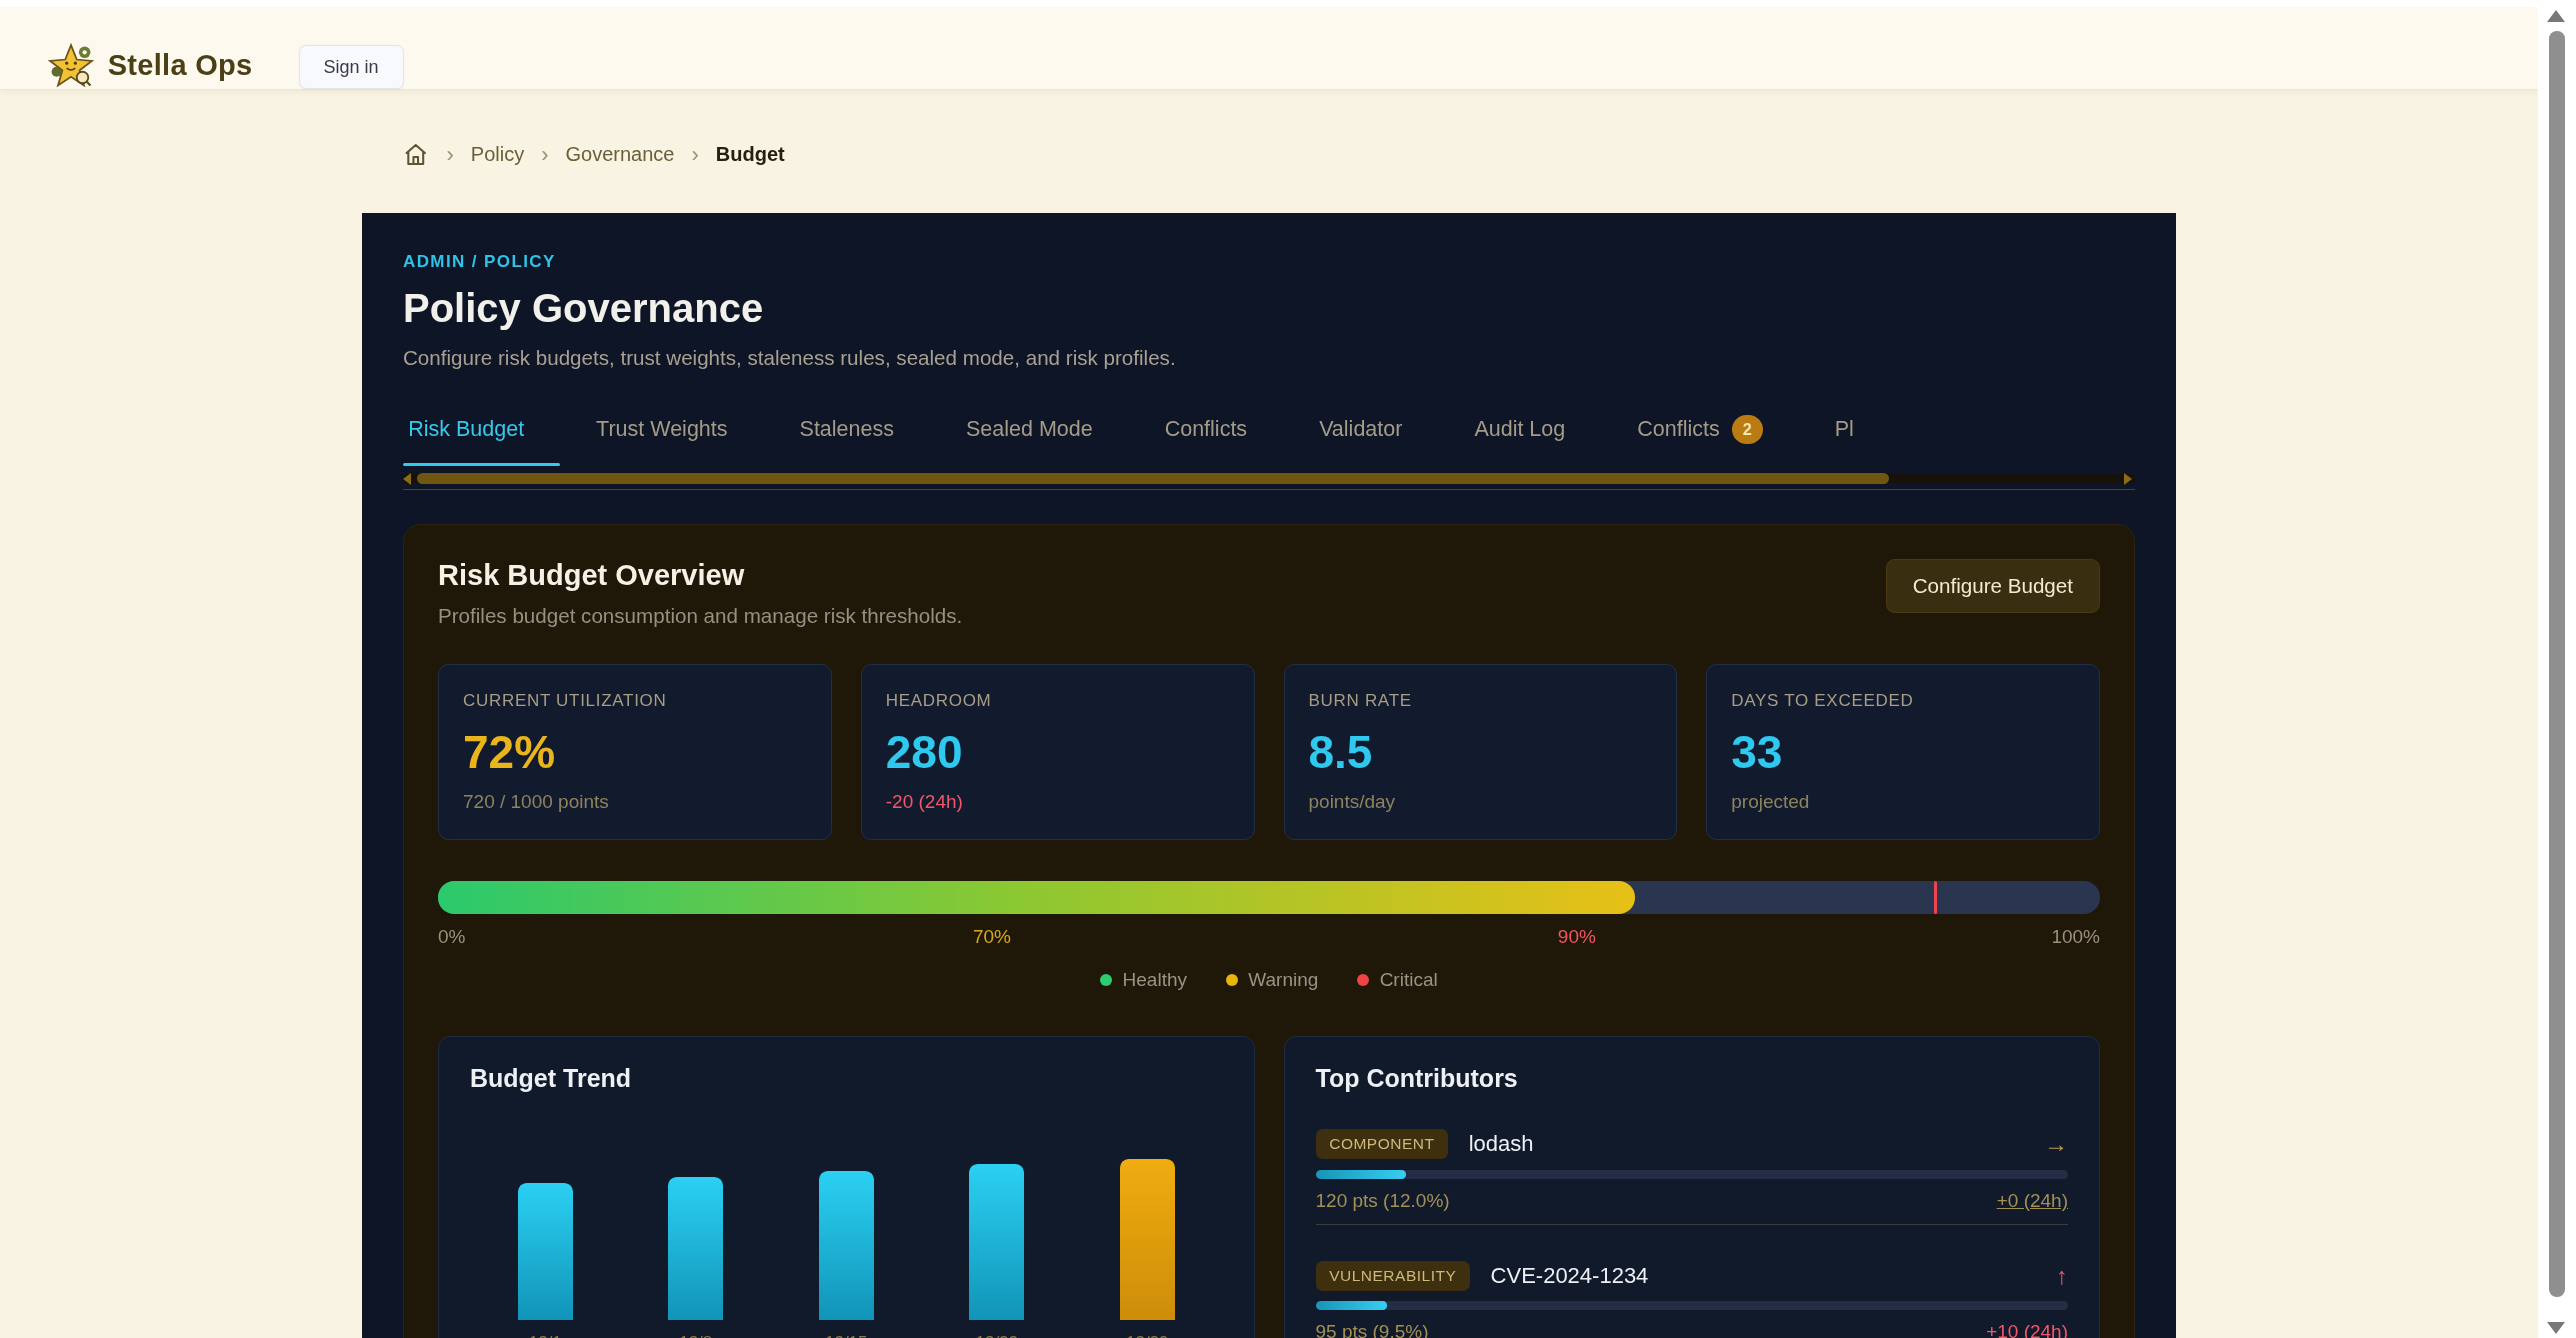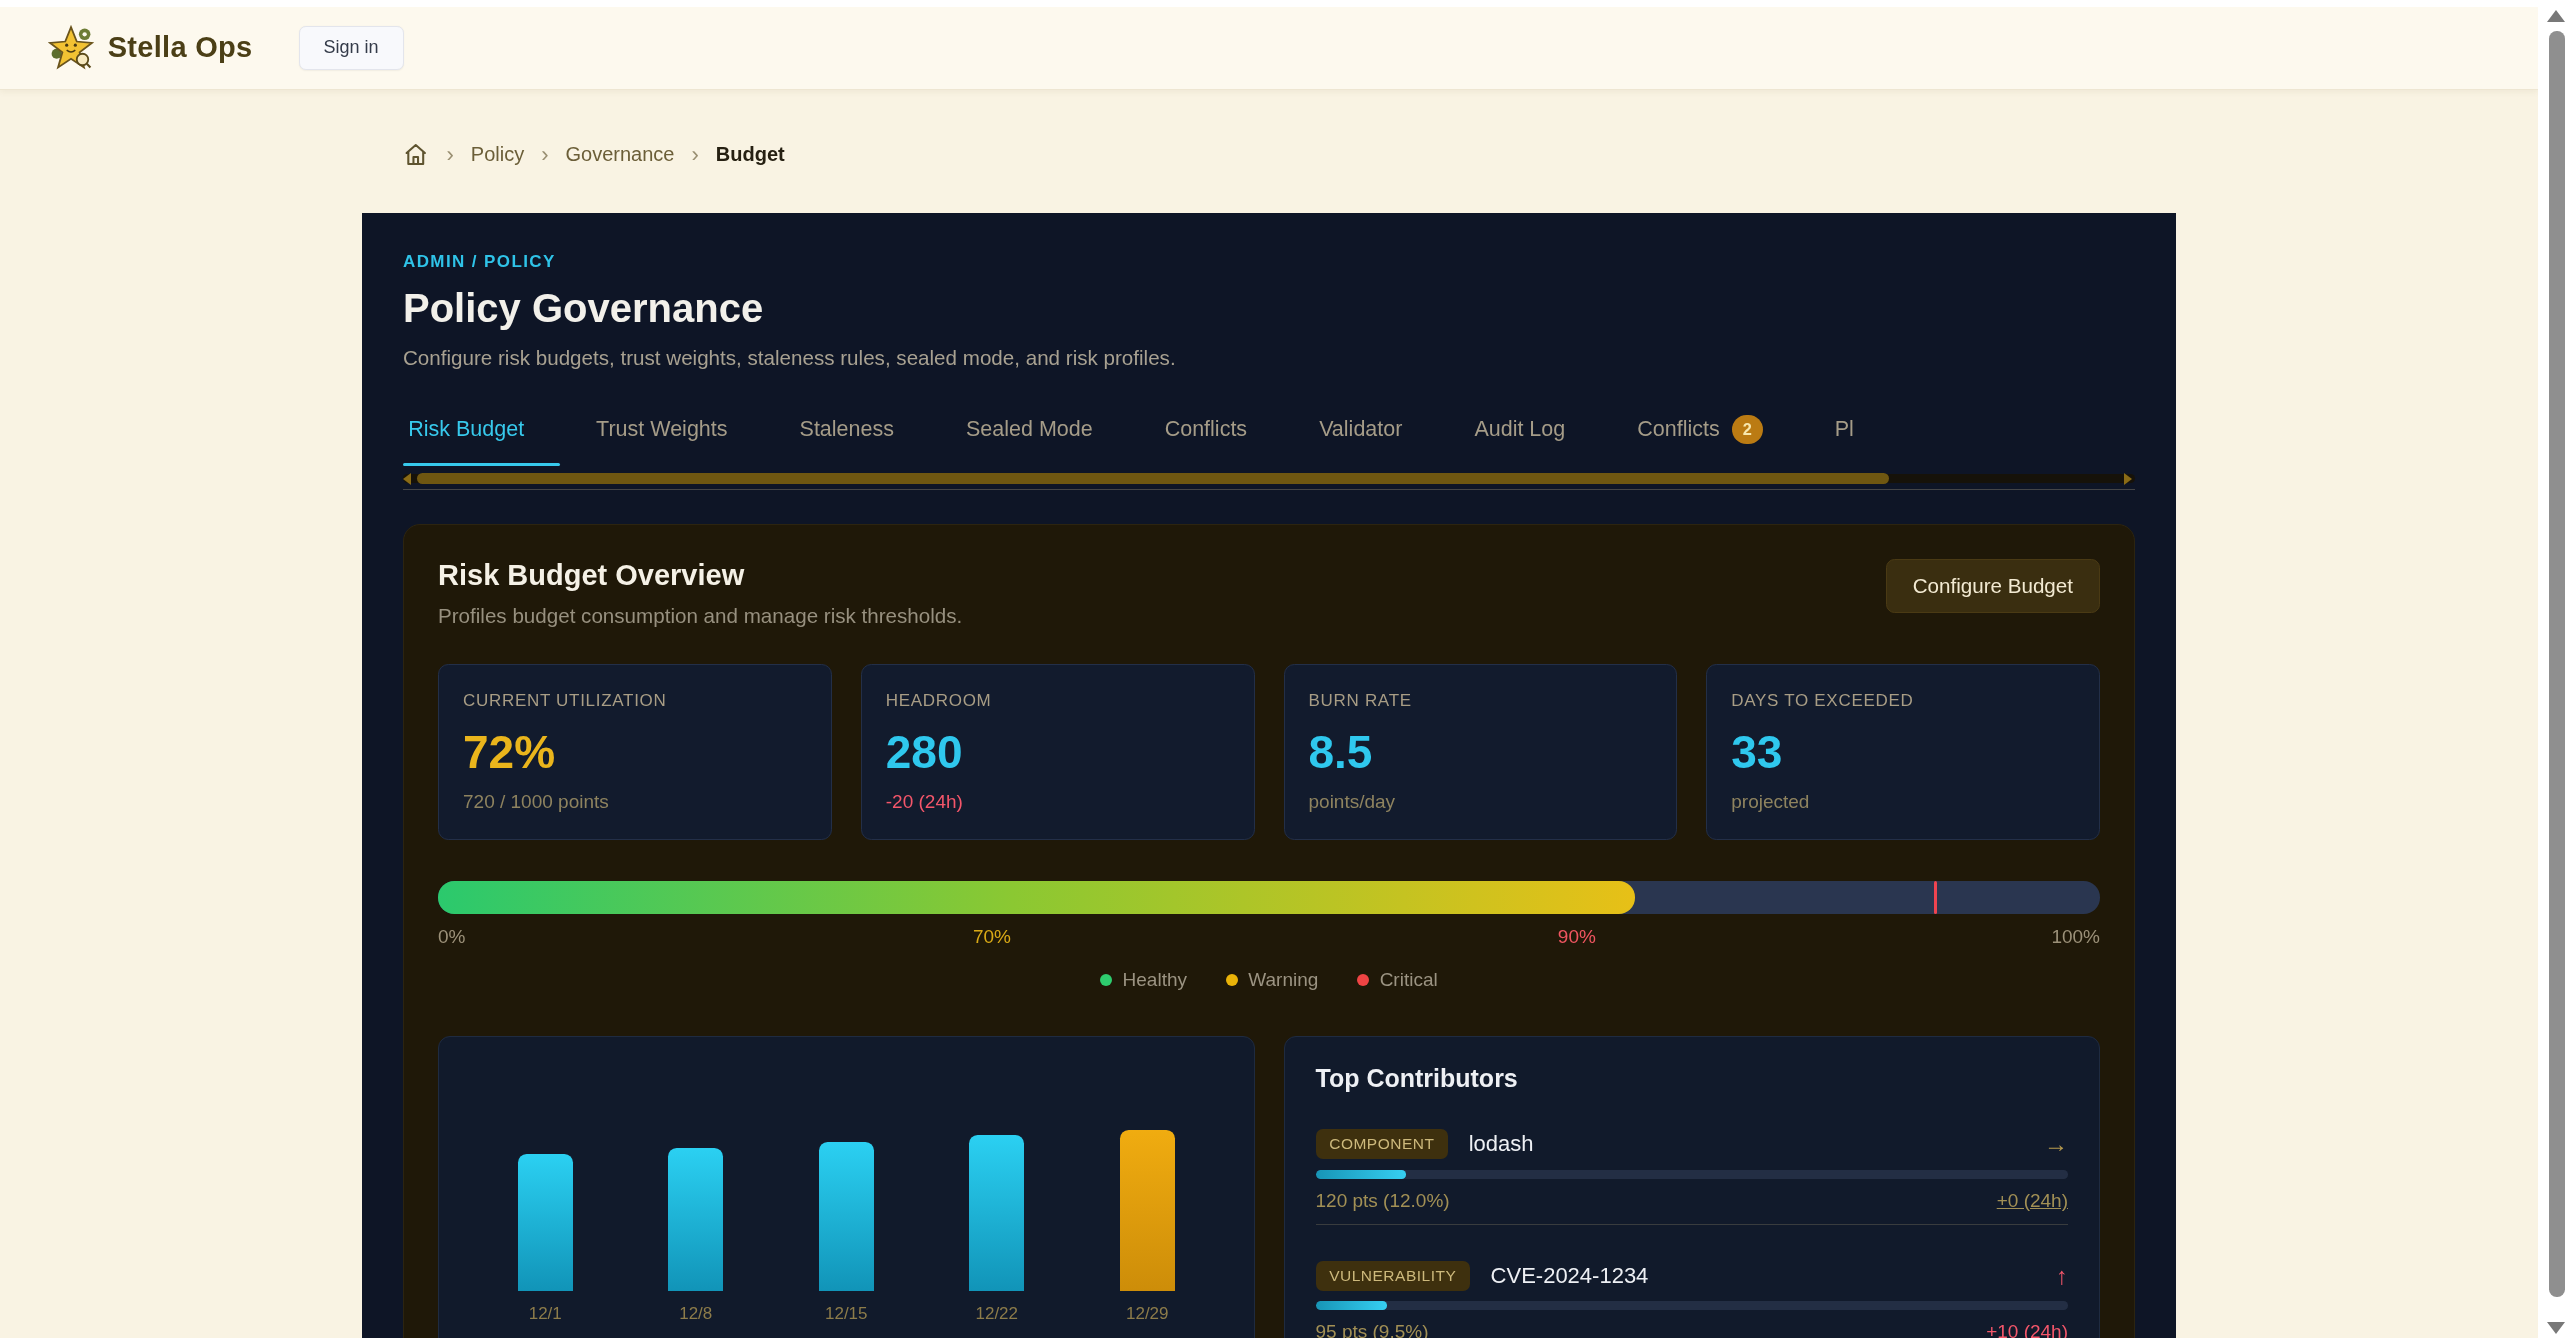--- a/index.html
+++ b/index.html
@@ -8,21 +8,21 @@
 
   
   .vscroll{position:absolute;right:0;top:0;width:38px;height:1339px;background:#ffffff;}
   .vscroll .thumb{position:absolute;left:11px;top:31px;width:15.5px;height:1266px;background:#8f8f8f;border-radius:7.7px;}
   .vscroll .up,.vscroll .down{position:absolute;left:9.4px;width:0;height:0;border-left:9.4px solid transparent;border-right:9.4px solid transparent;}
   .vscroll .up{top:10.3px;border-bottom:12px solid #787878;}
   .vscroll .down{bottom:5.2px;border-top:12px solid #787878;}
 
   
   .topbar{height:82px;background:#fdf9ee;border-bottom:0.9px solid #eee6d2;box-shadow:0 1.7px 6.9px rgba(90,75,30,.08);
-    display:flex;align-items:center;padding:0 14px 0 48px;}
+    display:flex;align-items:flex-end;padding:0 14px 0 48px;}
   .brand{display:flex;align-items:center;gap:13.7px;}
   .brand-name{font-size:29px;font-weight:700;color:#4b3f16;letter-spacing:0.3px;}
   .signin{margin-left:46px;background:#f8f9fc;border:0.9px solid #e3e5ec;border-radius:6.9px;padding:10.3px 24px;
     font-size:18px;color:#343b49;box-shadow:0 0.9px 1.7px rgba(0,0,0,.05);cursor:pointer;}
 
   
   .breadcrumb{margin:48px 0 0 402px;display:flex;align-items:center;gap:17px;font-size:20px;color:#6b5e38;height:34px;}
   .crumb{cursor:pointer;}
   .crumb-sep{color:#9a8f72;font-size:22px;}
   .crumb-current{color:#262012;font-weight:700;}
@@ -232,20 +232,21 @@
         </div>
         <div class="legend-item">
           <span class="dot" style="background: rgb(239, 68, 68);"></span>
           <span>Critical</span>
         </div>
       </div>
 
       <div class="bottom">
 
         <div class="card">
+          <div class="card-title">Budget Trend</div>
           <div class="chart">
             <div class="chart-col">
                 <div class="bar" style="height: 137px; background: linear-gradient(rgb(43, 208, 242), rgb(17, 148, 184));"></div>
               </div>
             <div class="chart-col">
                 <div class="bar" style="height: 143px; background: linear-gradient(rgb(43, 208, 242), rgb(17, 148, 184));"></div>
               </div>
             <div class="chart-col">
                 <div class="bar" style="height: 149px; background: linear-gradient(rgb(43, 208, 242), rgb(17, 148, 184));"></div>
               </div>

